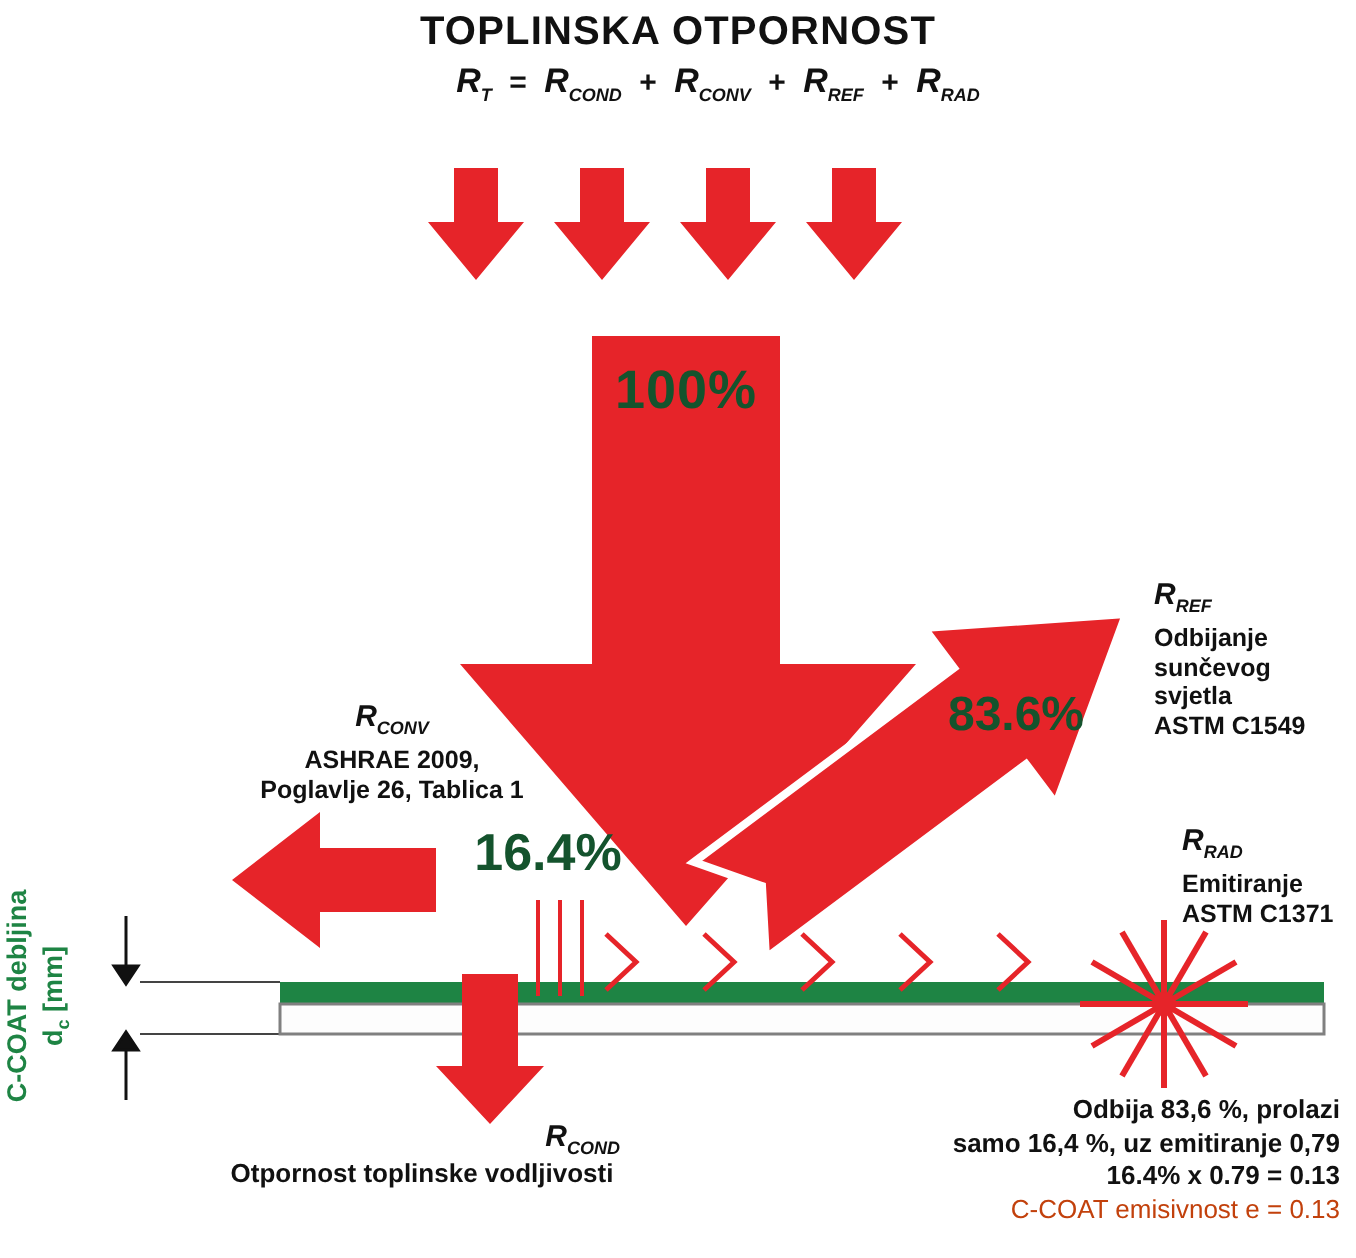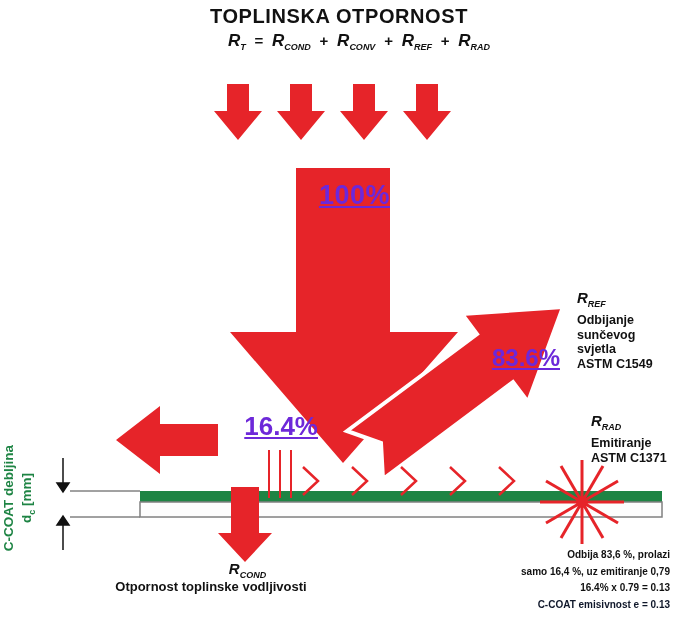--- a/index.html
+++ b/index.html
@@ -4,36 +4,36 @@
 <style>
   html,body{margin:0;padding:0;background:#fff;}
   .canvas{position:relative;width:678px;height:629px;background:#ffffff;overflow:hidden;
           font-family:"Liberation Sans",sans-serif;color:#111;}
   .canvas svg{position:absolute;left:0;top:0;z-index:1;}
   .abs{position:absolute;z-index:2;}
   .title{left:0;right:0;top:5px;text-align:center;font-size:20px;font-weight:800;letter-spacing:0.6px;}
   .formula{left:0;right:0;top:31px;text-align:center;font-size:17px;font-weight:800;font-style:italic;padding-left:40px;}
   .formula .op{font-style:normal;font-weight:700;margin:0 4px;font-size:15px;}
   .formula sub,.rhead sub{font-size:9px;font-weight:800;letter-spacing:0;}
-  .pct{font-weight:800;text-align:right;color:#6d28d9;text-decoration:underline;}
+  .pct{font-weight:800;text-align:center;color:#14532d;}
   .pct100{left:296px;top:180px;width:94px;font-size:27px;letter-spacing:0.5px;}
   .pct836{left:456px;top:344px;width:104px;font-size:24px;}
   .pct164{left:230px;top:411px;width:88px;font-size:26px;}
   .lbl{font-size:12.5px;font-weight:700;line-height:14.5px;}
   .rhead{font-size:15px;font-weight:800;font-style:italic;line-height:17px;}
   .rconv{left:86px;top:350px;width:220px;text-align:center;}
   .rref{left:577px;top:289px;width:100px;text-align:left;}
   .rrad{left:591px;top:412px;width:90px;text-align:left;}
-  .rcondhead{left:185px;top:560px;width:125px;text-align:center;}
+  .rcondhead{left:185px;top:560px;width:125px;text-align:right;}
   .rcondbody{left:78px;top:579px;width:266px;text-align:center;font-size:13px;line-height:15px;}
   .ccoat{left:-57px;top:477px;width:156px;height:42px;transform:rotate(-90deg);
          text-align:center;color:#1e8444;font-weight:800;font-size:13.5px;line-height:18px;}
   .ccoat sub{font-size:9px;}
-  .summary{right:8px;top:547px;width:280px;text-align:right;font-size:10px;line-height:16.5px;font-weight:600;}
-  .summary .hot{color:#0f172a;font-weight:700;}
+  .summary{right:8px;top:547px;width:280px;text-align:right;font-size:13px;line-height:16.5px;font-weight:600;}
+  .summary .hot{color:#c2410c;font-weight:400;}
 </style>
 </head>
 <body>
 
 <div class="canvas">
 
   <svg width="678" height="629" viewBox="0 0 678 629">
 
     <g fill="#e62429">
       <polygon points="227,84 249,84 249,111 262,111 238,140 214,111 227,111"></polygon>
@@ -106,20 +106,25 @@
     <span class="op">+</span>
     <span><span>R</span><sub>REF</sub></span>
     <span class="op">+</span>
     <span><span>R</span><sub>RAD</sub></span>
   </div>
 
   <div class="abs pct pct100">100%</div>
   <div class="abs pct pct836">83.6%</div>
   <div class="abs pct pct164">16.4%</div>
 
+  <div class="abs lbl rconv">
+    <div class="rhead"><span>R</span><sub>CONV</sub></div>
+    <div>ASHRAE 2009,</div>
+    <div>Poglavlje 26, Tablica 1</div>
+  </div>
 
   <div class="abs lbl rref">
     <div class="rhead"><span>R</span><sub>REF</sub></div>
     <div>Odbijanje</div>
     <div>sunčevog svjetla</div>
     <div>ASTM C1549</div>
   </div>
 
   <div class="abs lbl rrad">
     <div class="rhead"><span>R</span><sub>RAD</sub></div>

